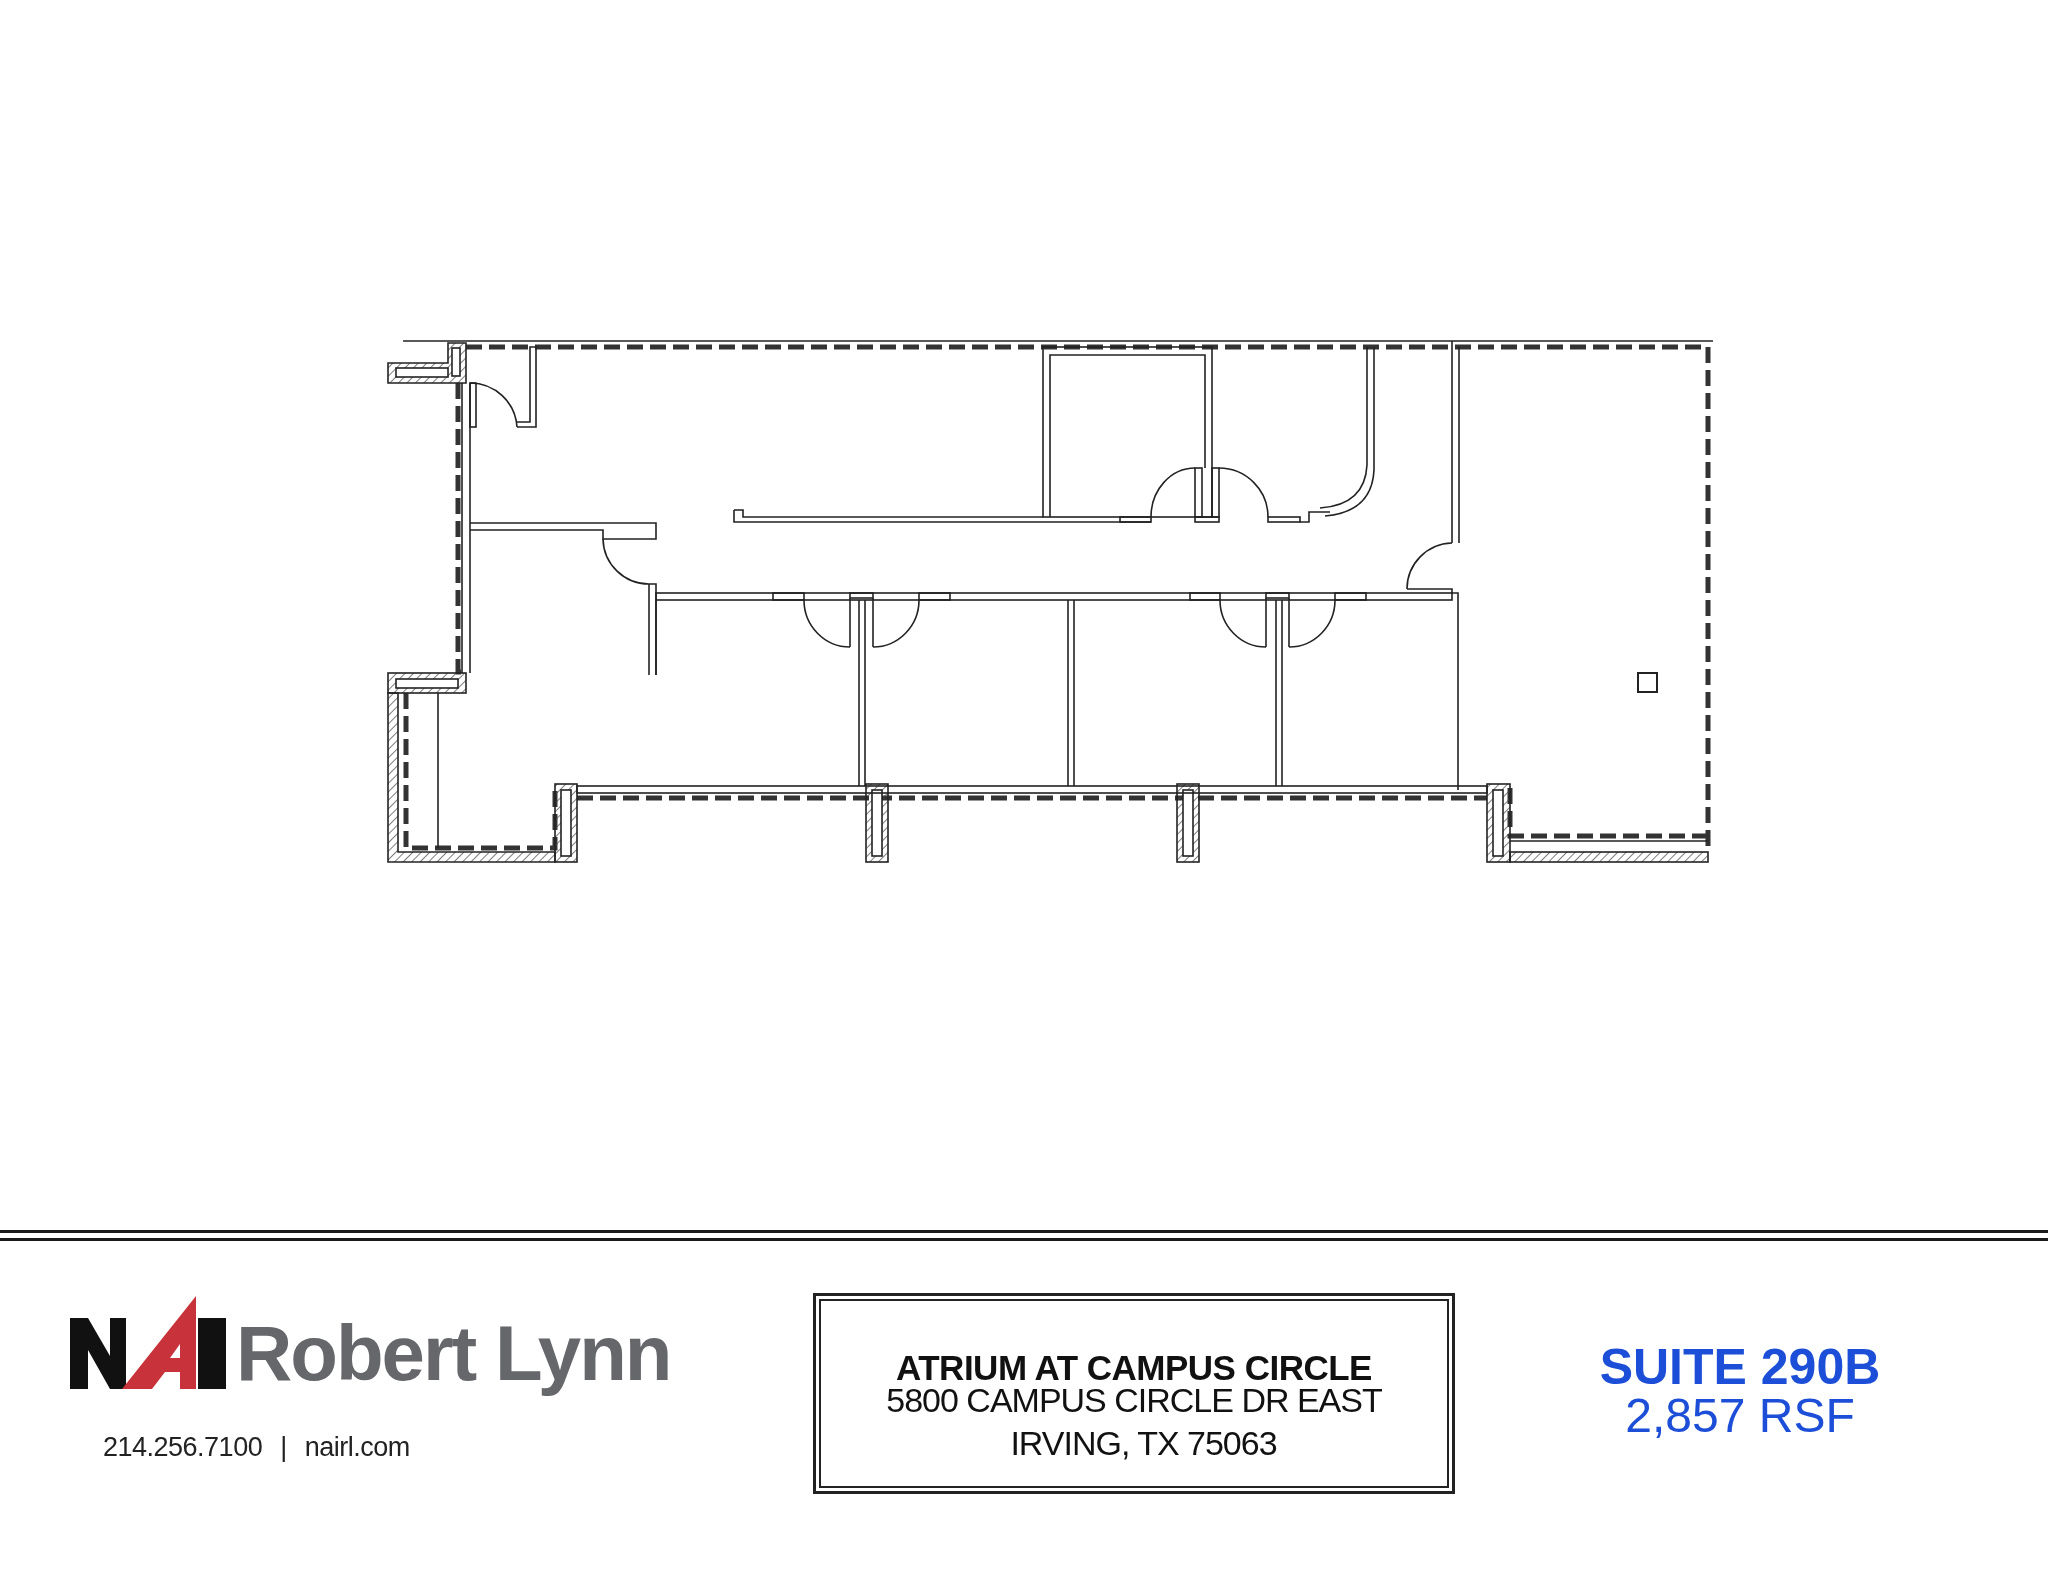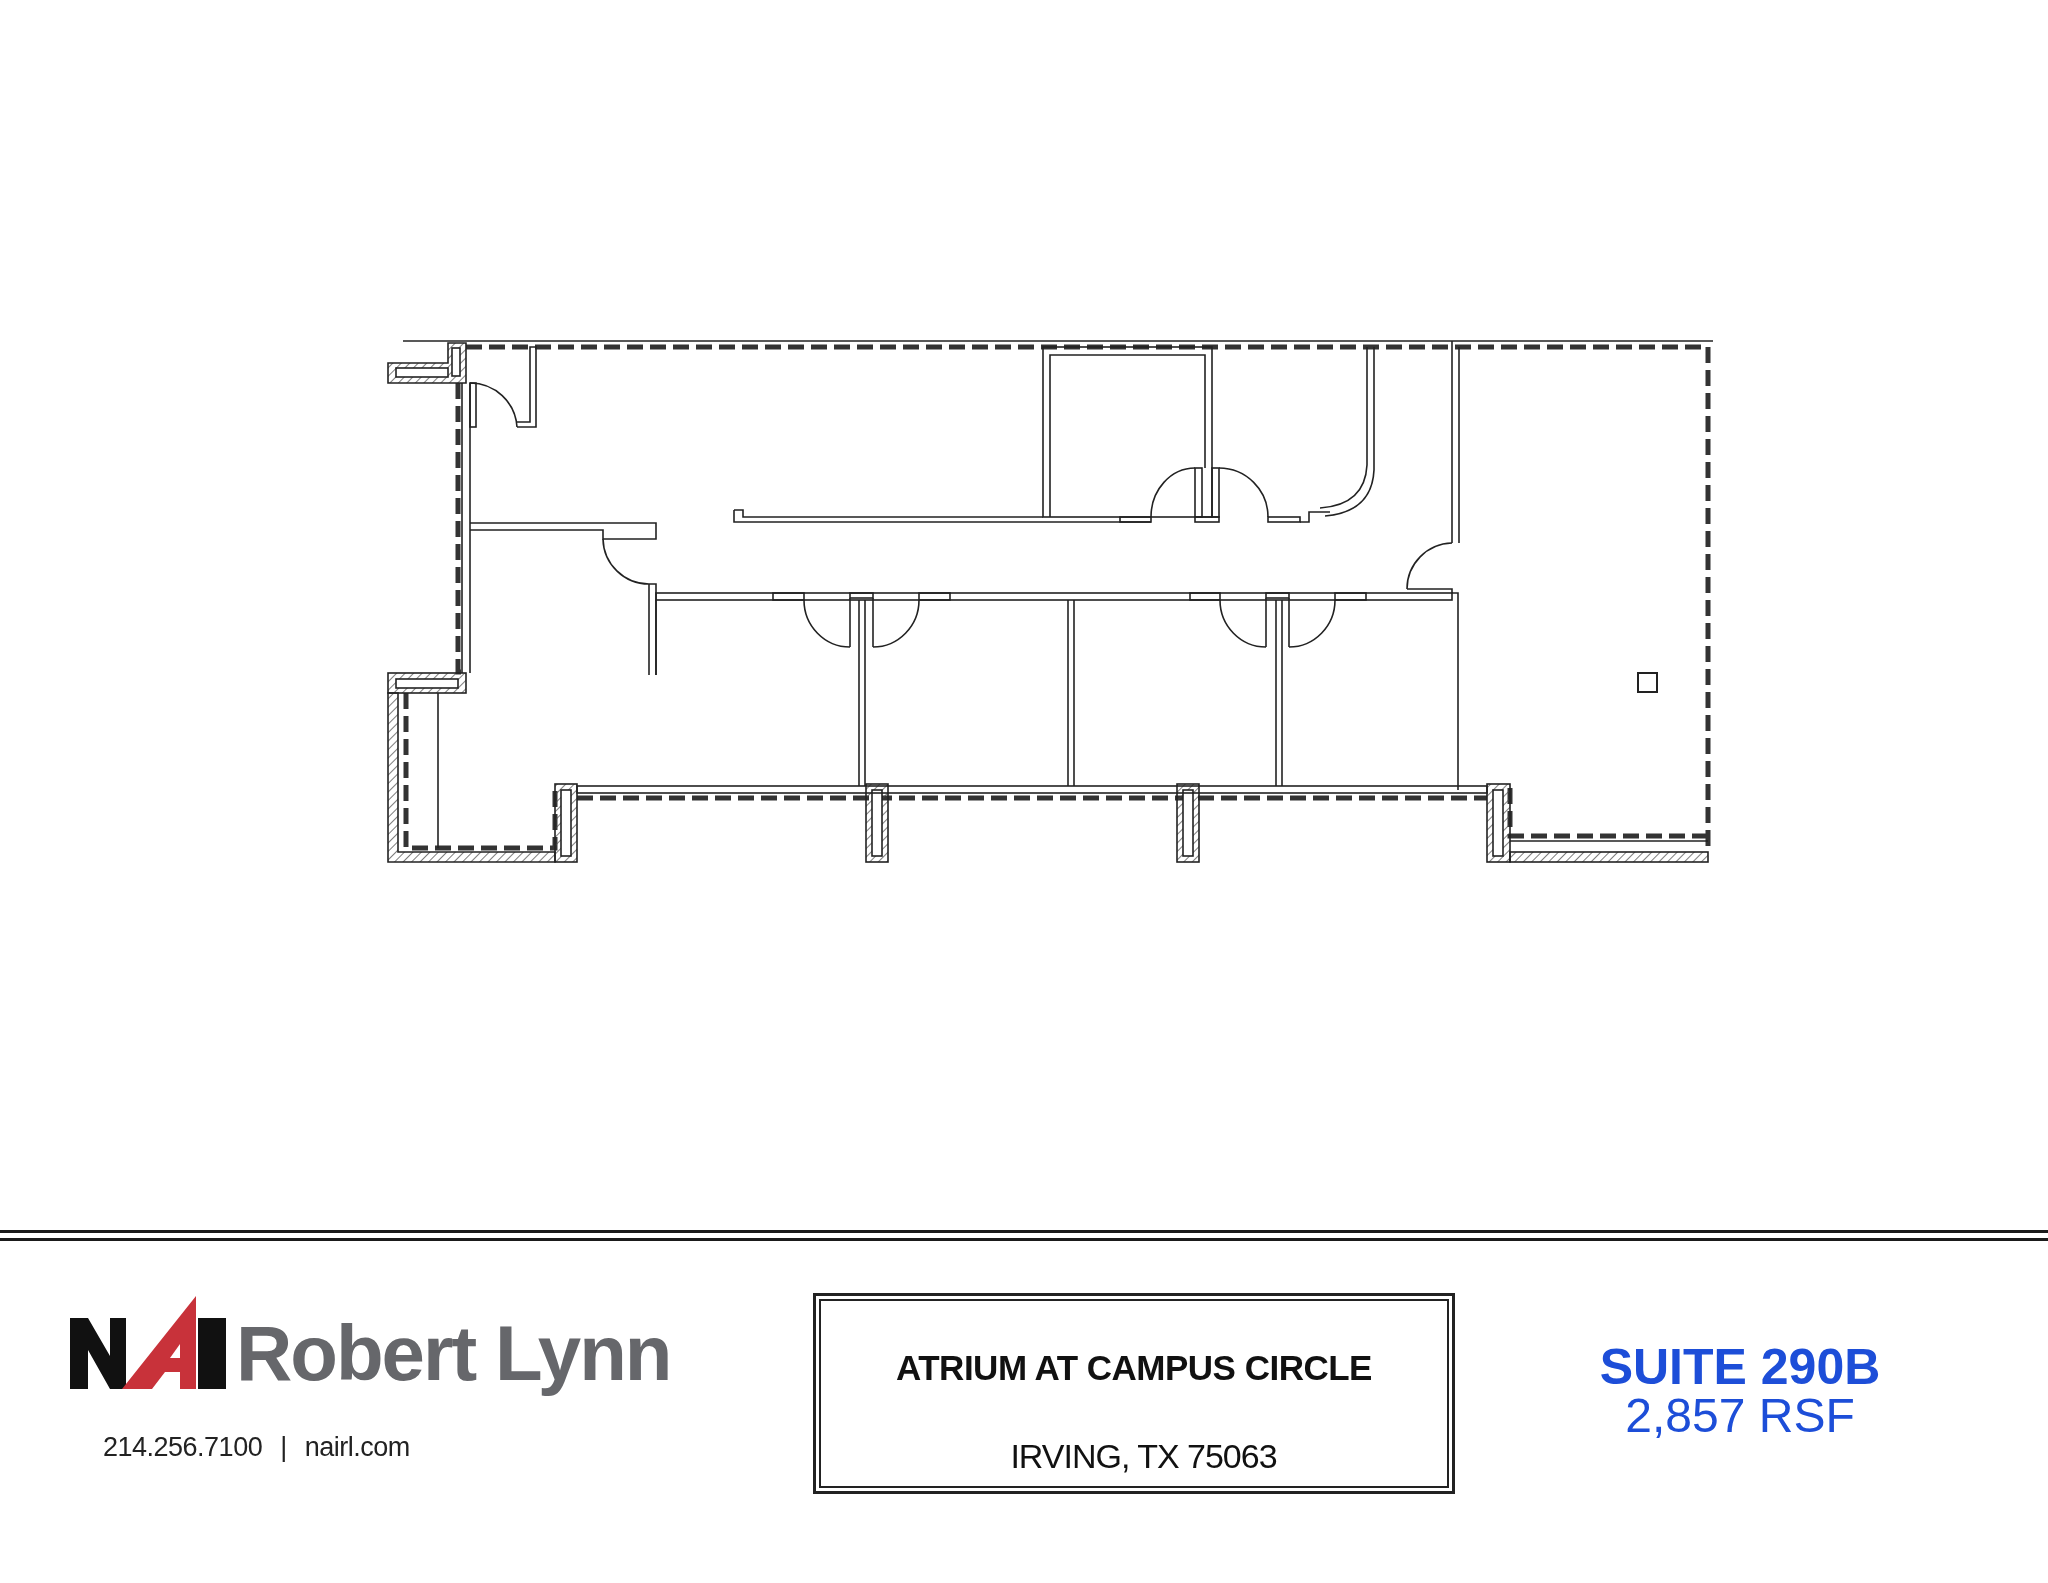--- a/index.html
+++ b/index.html
@@ -8,21 +8,21 @@
   .rule { position:absolute; left:0; width:2048px; height:3px; background:#1a1a1a; }
   .logo { position:absolute; left:70px; top:1294px; width:640px; height:100px; }
   .logo-text { position:absolute; left:228px; top:1314px; font-weight:bold; font-size:78px; color:#66676b; letter-spacing:-2px; line-height:1; white-space:nowrap;margin-left:8px; }
   .contact { position:absolute; left:103px; top:1432px; font-size:27px; color:#222; font-weight:normal; white-space:nowrap; letter-spacing:-0.5px; }
   .contact .sep { margin:0 18px; }
   .addr-box { position:absolute; left:813px; top:1293px; width:636px; height:195px; border:3px solid #222; }
   .addr-box .inner { position:absolute; left:3px; top:3px; right:3px; bottom:3px; border:2px solid #222; }
   .addr-line { position:absolute; left:0; right:0; text-align:center; white-space:nowrap; color:#111; }
   .addr-title { top:52px; font-size:35px; font-weight:bold; letter-spacing:-0.5px; }
   .addr-street { top:85px; font-size:34px; letter-spacing:-1px; }
-  .addr-city { top:141px; font-size:34px; letter-spacing:-1px;padding-left:19px; }
+  .addr-city { top:128px; font-size:34px; letter-spacing:-1px;padding-left:19px; }
   .suite { position:absolute; left:1560px; width:360px; text-align:center; color:#1d4ed8; white-space:nowrap; }
   .suite-name { top:1338px; font-size:50px; font-weight:bold; }
   .suite-size { top:1388px; font-size:48px; }
 </style>
 </head>
 <body>
 
 <svg id="plan" viewBox="0 0 2048 1000" xmlns="http://www.w3.org/2000/svg">
   <defs>
     <pattern id="hatch" patternUnits="userSpaceOnUse" width="6" height="6" patternTransform="rotate(45)">
@@ -138,17 +138,18 @@
 </svg>
 <div class="logo-text">Robert Lynn</div>
 
 <div class="contact">
   <span>214.256.7100</span><span class="sep">|</span><span>nairl.com</span>
 </div>
 
 <div class="addr-box">
   <div class="inner"></div>
   <div class="addr-line addr-title">ATRIUM AT CAMPUS CIRCLE</div>
+  <div class="addr-line addr-street">5800 CAMPUS CIRCLE DR EAST</div>
   <div class="addr-line addr-city">IRVING, TX 75063</div>
 </div>
 
 <div class="suite suite-name">SUITE 290B</div>
 <div class="suite suite-size">2,857 RSF</div>
 
 </body></html>

